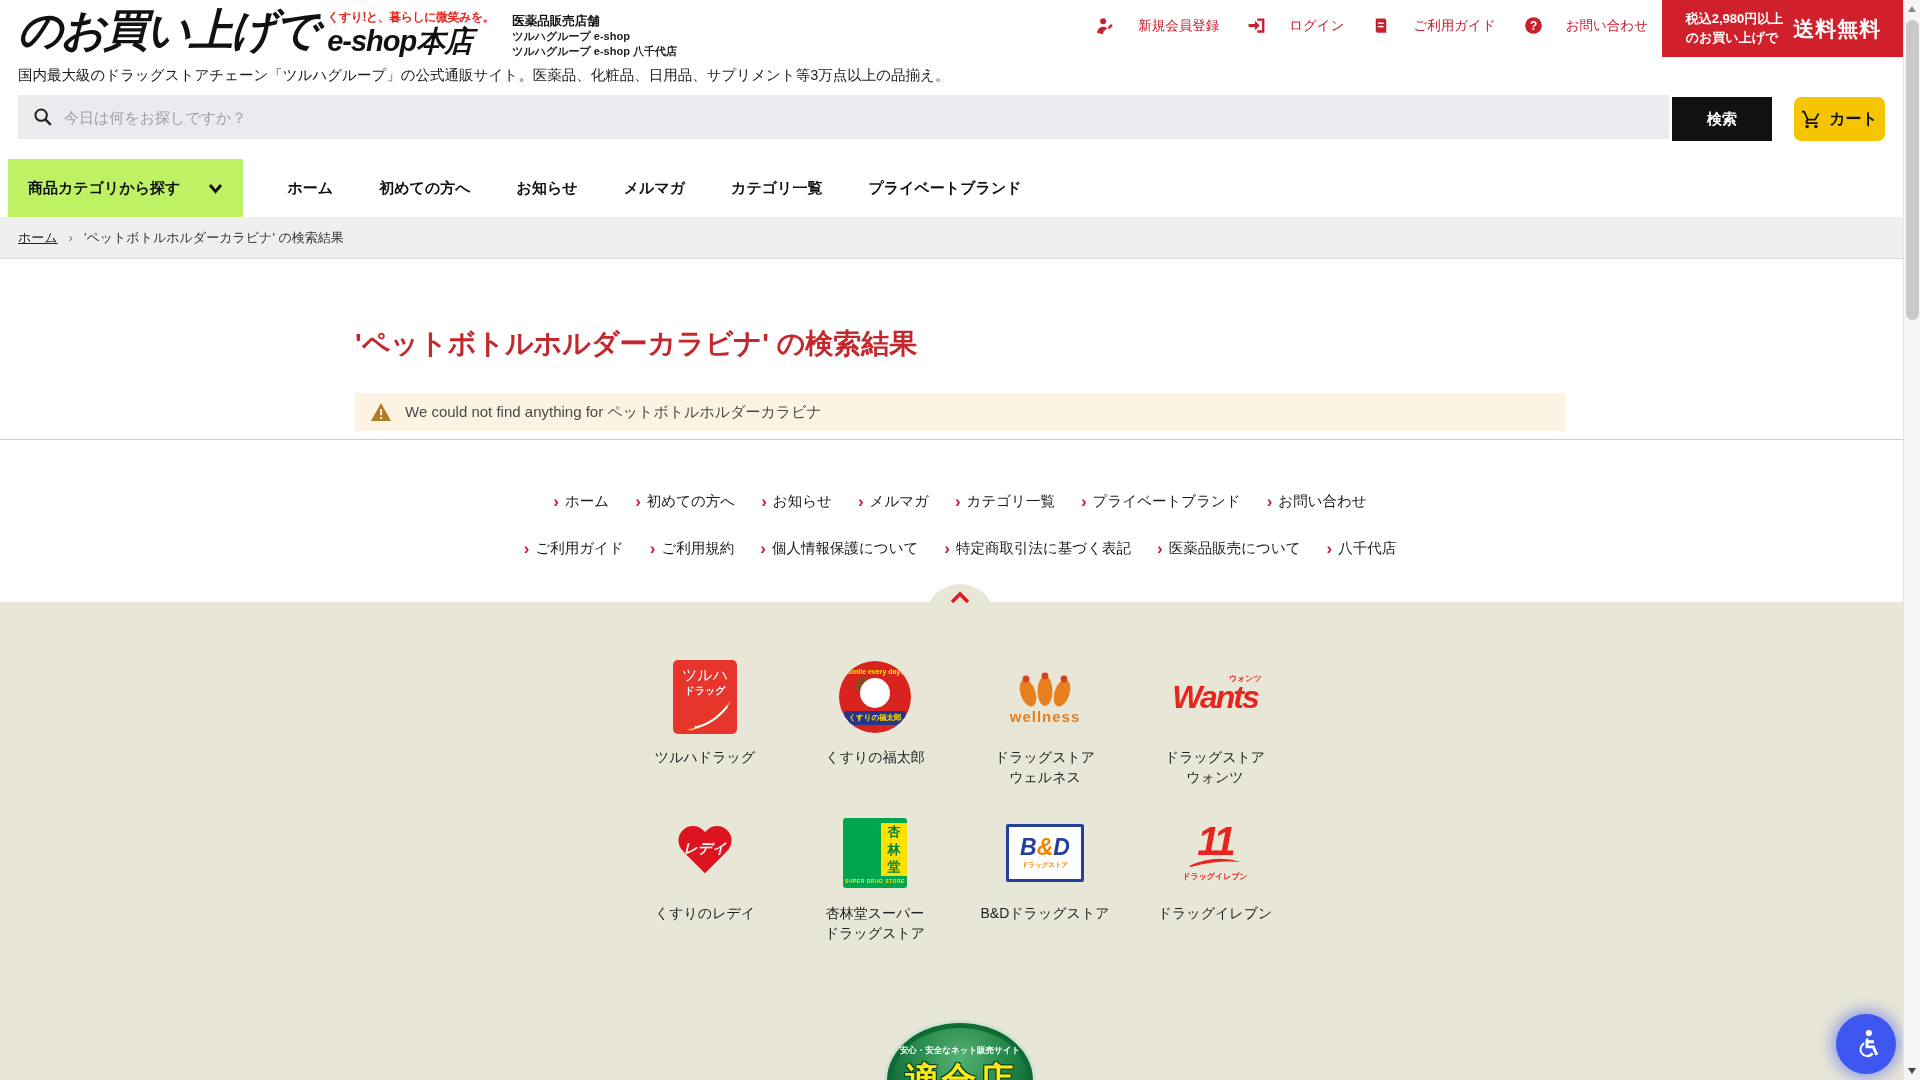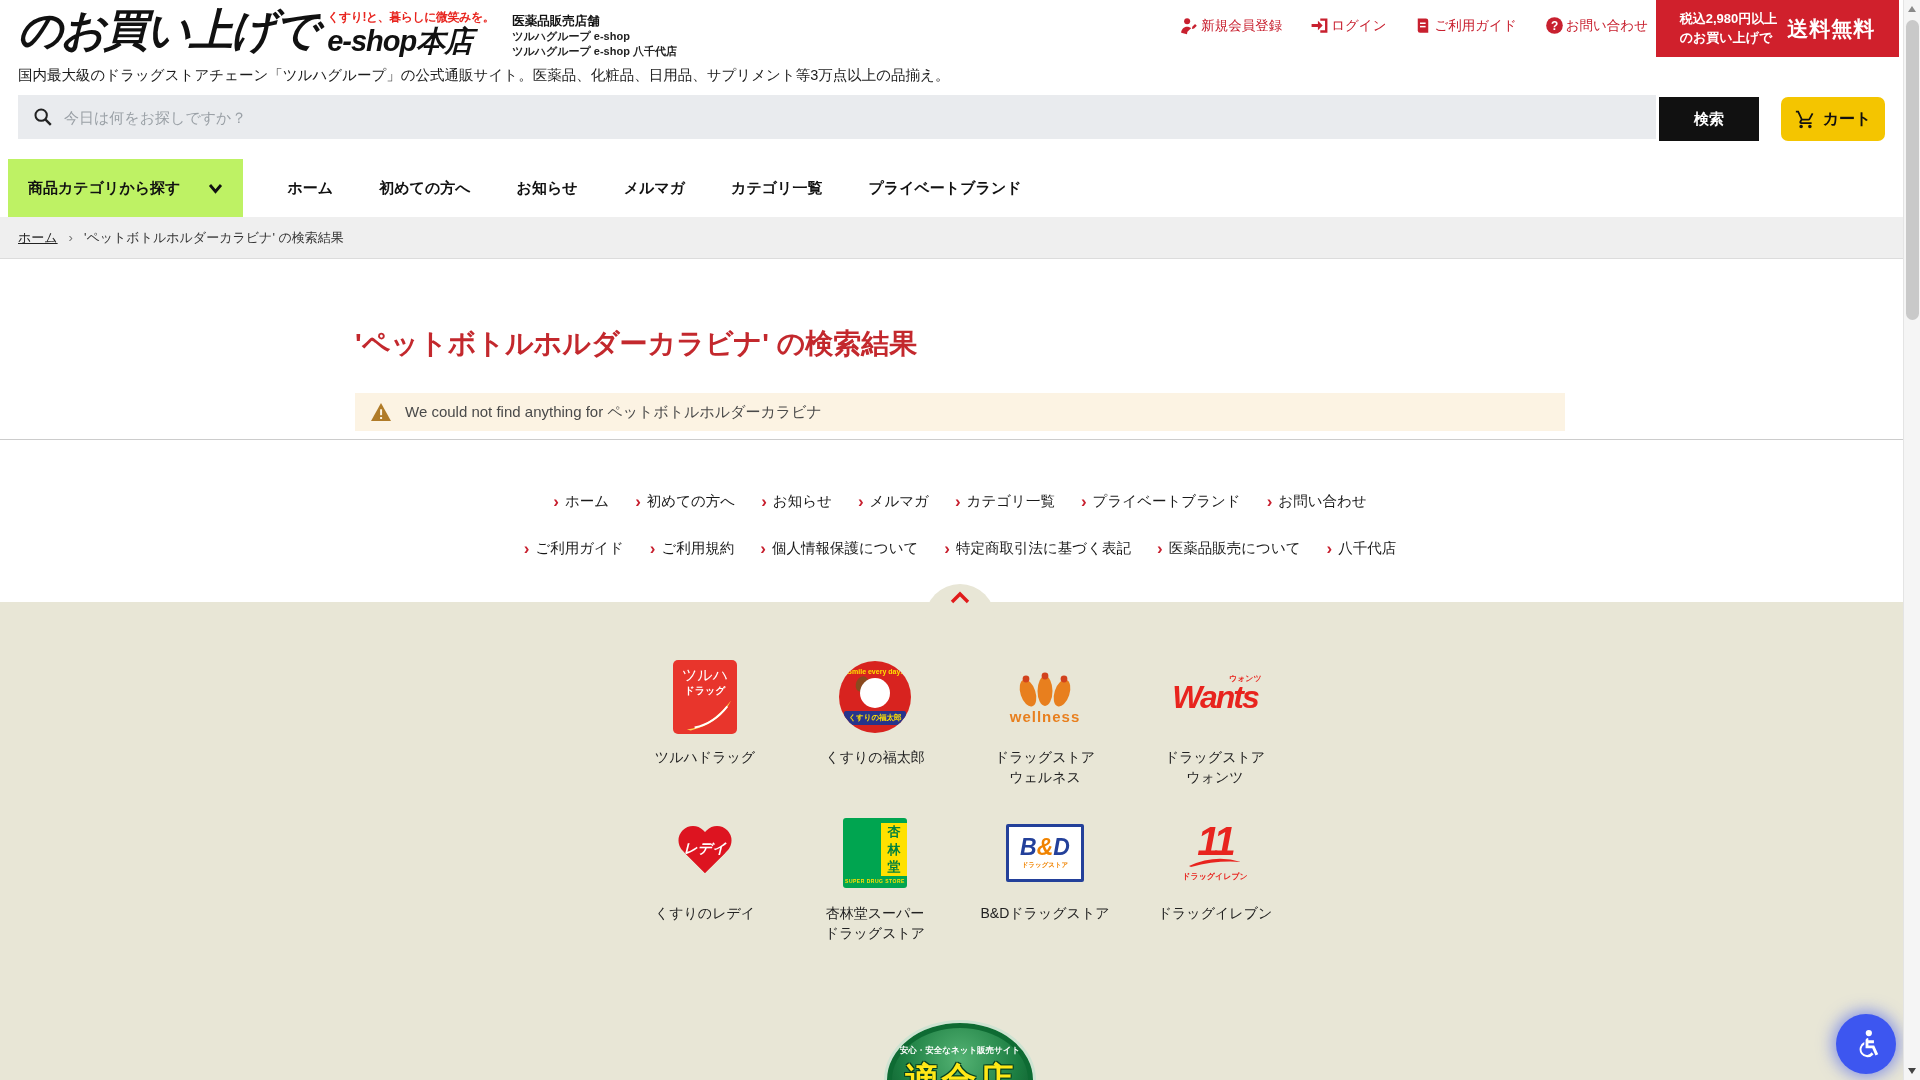--- a/index.html
+++ b/index.html
@@ -11,39 +11,39 @@
   .logo-row { position:absolute; left:18px; top:6px; display:flex; gap:10px; cursor:pointer; }
   .brand { font-size:44px; font-weight:900; font-style:italic; letter-spacing:-2px; line-height:1.1; color:#111; }
   .logo-mid { display:flex; flex-direction:column; margin-top:3px; }
   .logo-tag { color:#e8241e; font-size:12px; font-weight:bold; letter-spacing:-0.5px; }
   .shop-name { font-size:29px; font-weight:900; font-style:italic; letter-spacing:-1px; line-height:1.05; color:#111; }
   .logo-right { margin:7px 0 0 8px; line-height:1.3; color:#111; }
   .lr1 { font-size:12.5px; font-weight:bold; display:block; }
   .lr2 { font-size:11px; font-weight:bold; display:block; color:#222; }
 
   .header-links { position:absolute; right:272px; top:16px; display:flex; gap:28px; align-items:center; }
-  .hlink { display:flex; align-items:center; gap:2px; color:#c8202f; font-size:13.5px; cursor:pointer; white-space:nowrap; }
+  .hlink { display:flex; align-items:center; gap:23px; color:#c8202f; font-size:13.5px; cursor:pointer; white-space:nowrap; }
   .hicon svg { display:block; fill:#c8202f; }
 
-  .ship-box { position:absolute; right:21px; top:0; width:243px; height:57px; background:#d0202c; color:#fff;
+  .ship-box { position:absolute; right:15px; top:0; width:243px; height:57px; background:#d0202c; color:#fff;
               display:flex; align-items:center; justify-content:center; gap:10px; }
   .ship-lines { font-size:13px; font-weight:bold; line-height:1.4; }
   .ship-free { font-size:21px; font-weight:900; letter-spacing:1px; }
 
   .tagline { margin:8px 0 12px 18px; font-size:14.5px; color:#1a1a1a; }
 
   .search-row { display:flex; align-items:center; margin:0 35px 0 18px; height:44px; }
   .search-wrap { position:relative; flex:1; height:48px; }
   .search-input { width:100%; height:44px; background:#e9ebee; border:none; outline:none;
                   padding:0 14px 0 46px; font-size:15px; color:#333; font-family:inherit; }
   .search-input::placeholder { color:#9aa0a6; }
   .mag-icon { position:absolute; left:14px; top:11px; }
   .search-btn { width:100px; height:44px; margin-left:3px; background:#111; color:#fff; border:none;
                 font-size:15px; font-weight:bold; cursor:pointer; font-family:inherit; }
-  .cart-btn { width:104px; height:44px; margin-left:22px; background:#f4c500; color:#111; border:none; border-radius:7px;
+  .cart-btn { width:91px; height:44px; margin-left:22px; background:#f4c500; color:#111; border:none; border-radius:7px;
               font-size:16px; font-weight:bold; display:flex; align-items:center; justify-content:center; gap:7px;
               cursor:pointer; font-family:inherit; }
 
   
   .nav { margin-top:18px; height:58px; display:flex; align-items:stretch; background:#fff; }
   .cat-btn { margin-left:8px; background:#bef264; display:flex; align-items:center; gap:28px; padding:0 20px;
              font-size:15px; font-weight:bold; color:#111; cursor:pointer; }
   .nav-links { display:flex; align-items:center; gap:46px; margin-left:44px; }
   .nav-item { font-size:15px; font-weight:bold; color:#111; cursor:pointer; white-space:nowrap; }
 

